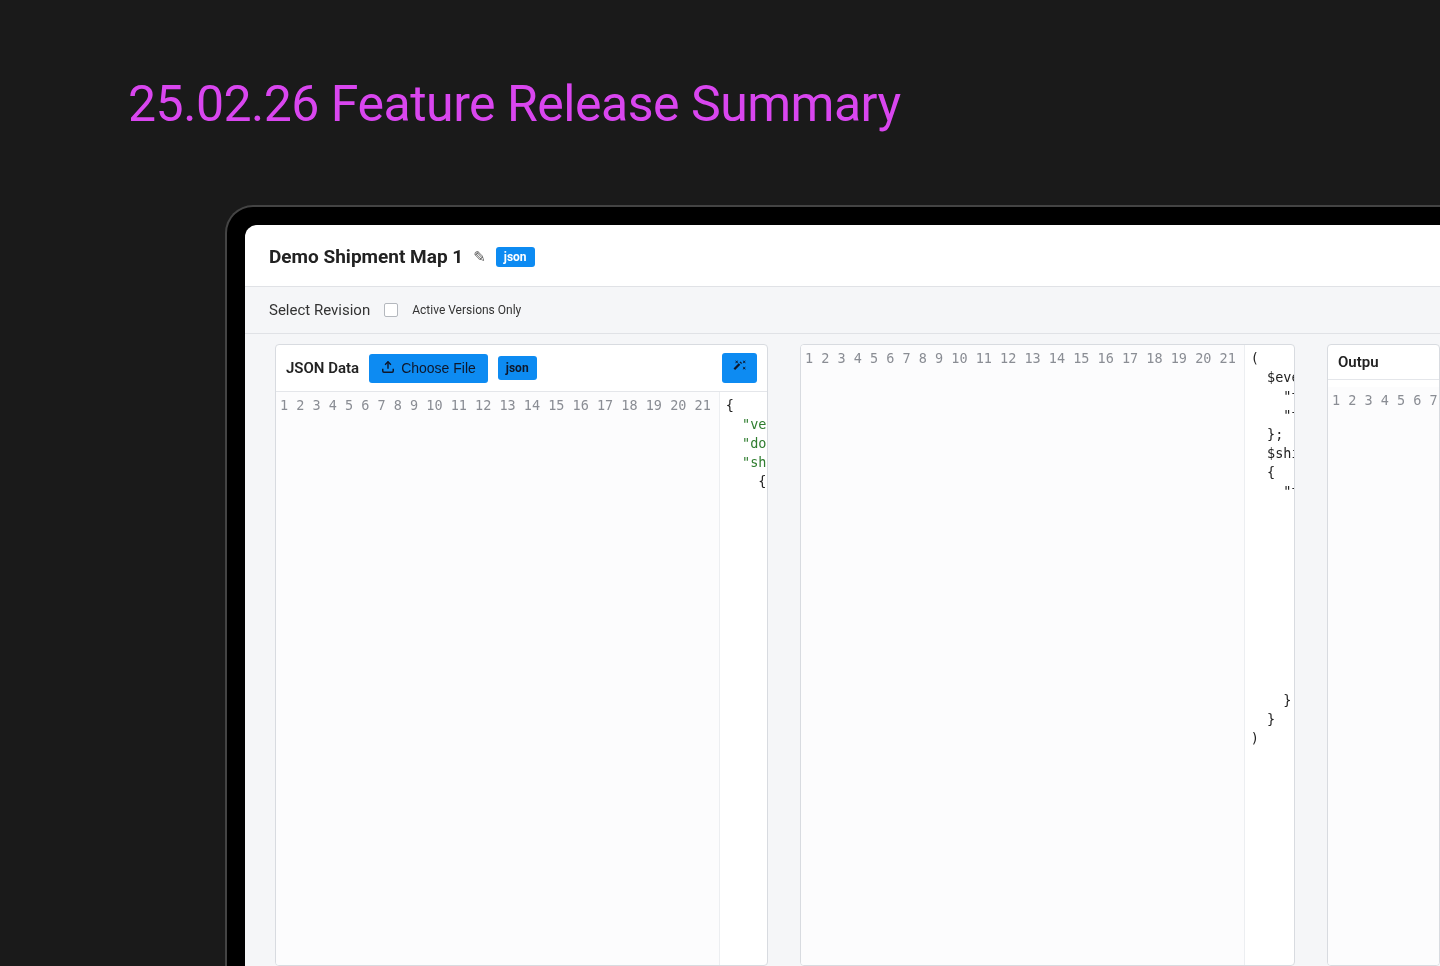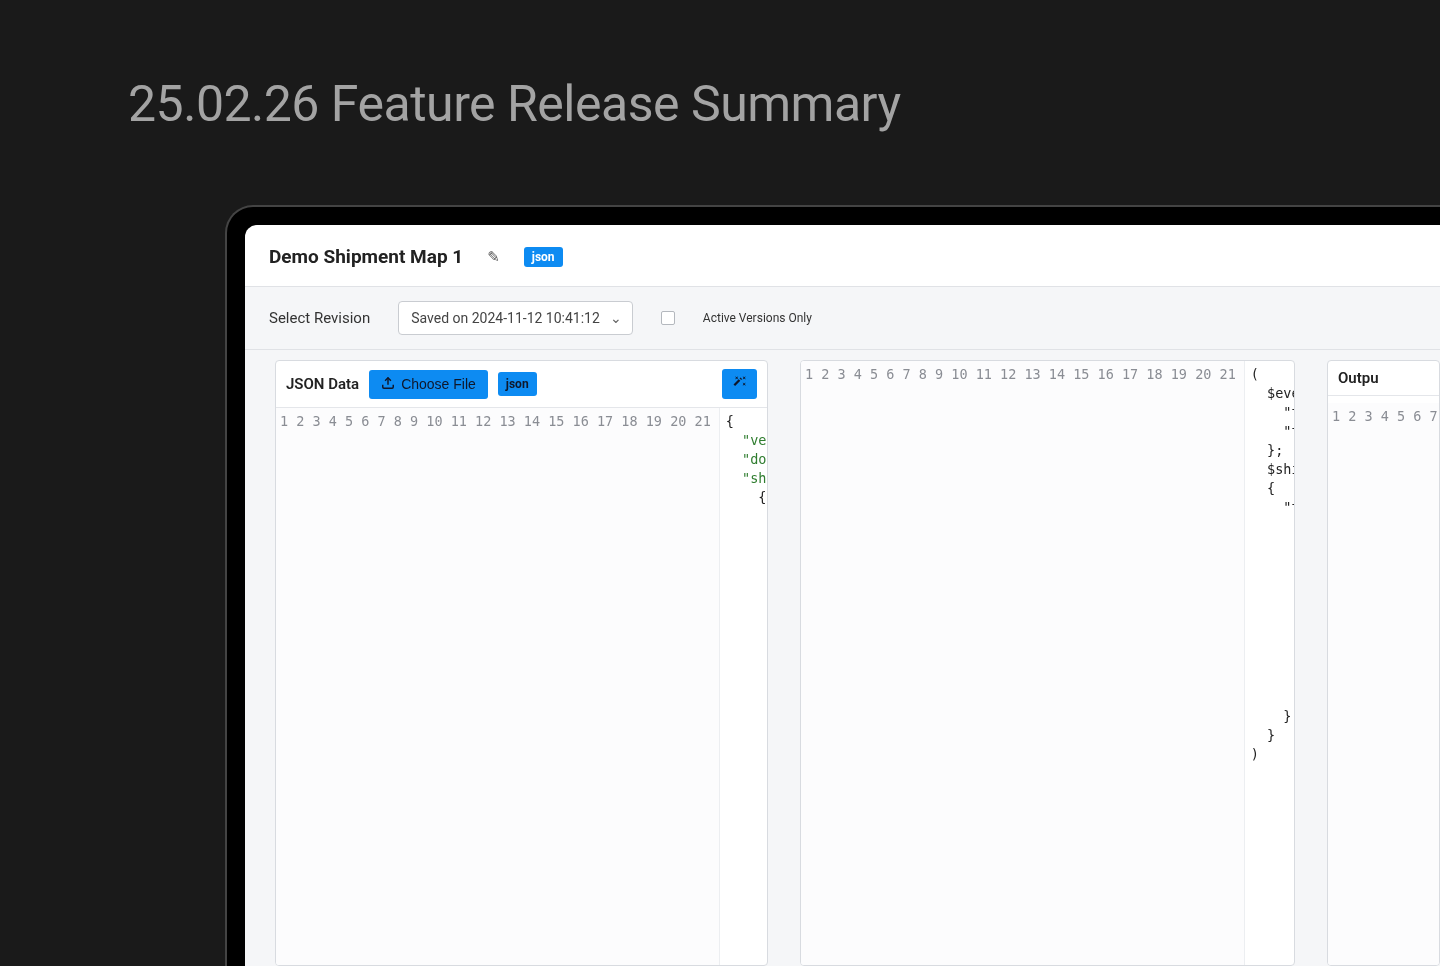--- a/index.html
+++ b/index.html
@@ -5,21 +5,21 @@
 * { margin: 0; padding: 0; box-sizing: border-box; }
 body {
   font-family: -apple-system, BlinkMacSystemFont, "Segoe UI", Roboto, Arial, sans-serif;
   background: #1a1a1a;
   width: 1440px;
   height: 966px;
   overflow: hidden;
   position: relative;
 }
 .page-title {
-  color: #a3a3a3;
+  color: #d946ef;
   font-size: 50px;
   font-weight: 400;
   padding: 75px 0 0 128px;
   letter-spacing: -0.5px;
 }
 .laptop-frame {
   position: absolute;
   top: 205px;
   left: 225px;
   right: 0;
@@ -37,21 +37,21 @@
   height: 100%;
   border-top-left-radius: 12px;
   overflow: hidden;
   display: flex;
   flex-direction: column;
 }
 .header {
   padding: 20px 24px 18px 24px;
   display: flex;
   align-items: center;
-  gap: 24px;
+  gap: 10px;
 }
 .map-title {
   font-size: 19px;
   font-weight: 700;
   color: #222;
 }
 .pencil-icon {
   color: #555;
   font-size: 15px;
   cursor: pointer;
@@ -64,21 +64,21 @@
   padding: 3px 8px;
   border-radius: 3px;
 }
 .revision-bar {
   background: #f5f6f8;
   border-top: 1px solid #e0e2e6;
   border-bottom: 1px solid #e0e2e6;
   padding: 14px 24px;
   display: flex;
   align-items: center;
-  gap: 28px;
+  gap: 14px;
 }
 .revision-label {
   font-size: 15px;
   color: #333;
 }
 .revision-select {
   background: #fff;
   border: 1px solid #c9ccd1;
   border-radius: 4px;
   padding: 8px 32px 8px 12px;
@@ -194,24 +194,20 @@
   <div class="screen">
 
     <div class="header">
       <span class="map-title">Demo Shipment Map 1</span>
       <span class="pencil-icon">✎</span>
       <span class="badge-json">json</span>
     </div>
 
     <div class="revision-bar">
       <span class="revision-label">Select Revision</span>
-      <div class="revision-select">
-        <span>Saved on 2024-11-12 10:41:12</span>
-        <span class="chevron-down">⌄</span>
-      </div>
       <span class="checkbox"></span>
       <span class="chk-label">Active Versions Only</span>
     </div>
 
     <div class="panels">
 
       <div class="panel panel-left">
         <div class="panel-head">
           <span class="panel-title">JSON Data</span>
           <button class="btn">

